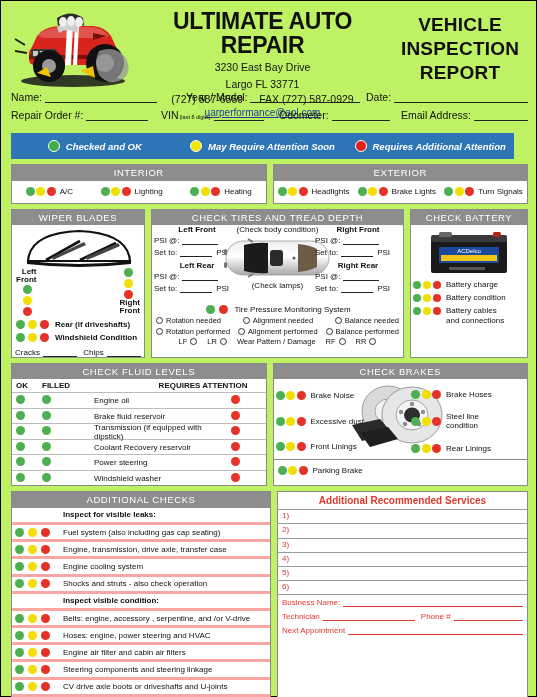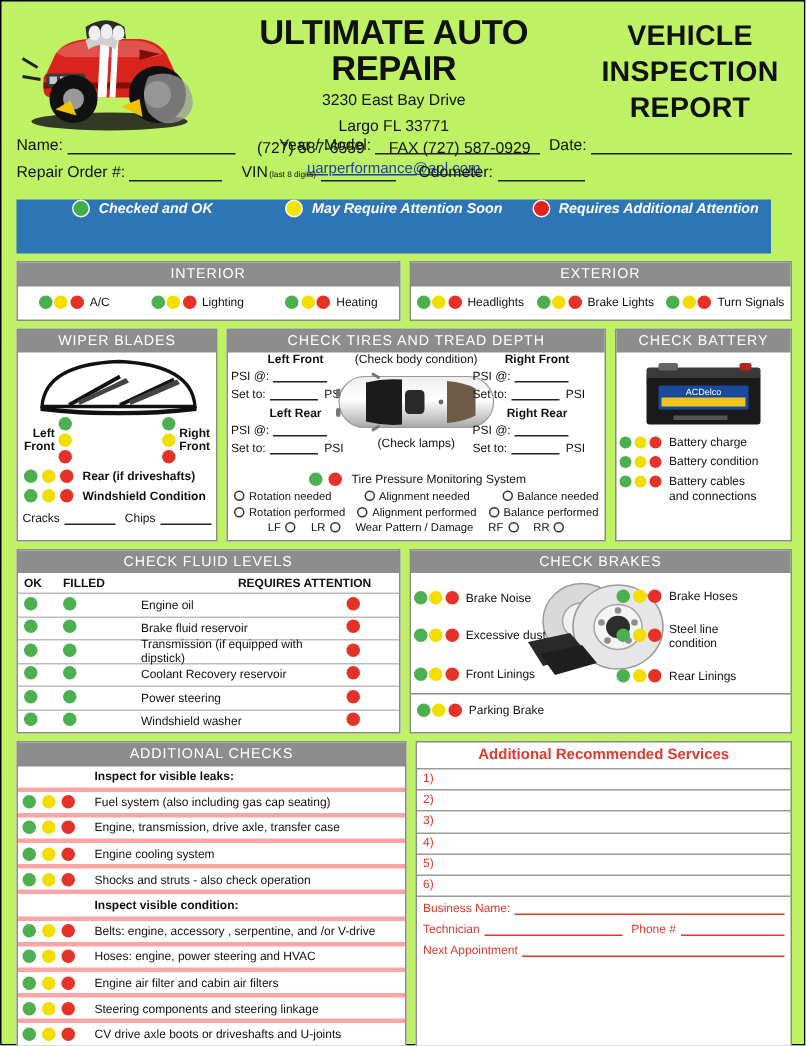--- a/index.html
+++ b/index.html
@@ -20,21 +20,21 @@
 
   
   .fields{padding:2px 8px 4px 10px;}
   .frow{display:flex;align-items:flex-end;font-size:10.5px;margin-bottom:6px;white-space:nowrap;}
   .fl{display:flex;align-items:flex-end;}
   .fl .lbl{font-size:10.5px;}
   .fl .tiny{font-size:5.5px;margin-left:1px;margin-bottom:1px;}
   .rule{border-bottom:1px solid #222;height:9px;margin-left:3px;}
 
   
-  .legend{margin:2px 22px 0 10px;background:#2E75B6;color:#fff;height:36px;display:flex;align-items:flex-start;}
+  .legend{margin:2px 22px 0 10px;background:#2E75B6;color:#fff;height:26px;display:flex;align-items:center;}
   .leg-item{display:flex;align-items:center;flex:1;justify-content:center;font-size:9.5px;font-style:italic;font-weight:bold;}
   .leg-item .dot{margin-right:6px;}
   .dot{border-radius:50%;display:inline-block;box-sizing:border-box;}
   .dot.lg{width:12px;height:12px;border:1.2px solid #fff;}
   .dot.sm{width:8px;height:8px;}
   .dot.md{width:9px;height:9px;}
   .green{background:#3FAE49;}
   .yellow{background:#F3E600;}
   .red{background:#E2231A;}
   .green2{background:#4CAF50;}
@@ -48,21 +48,21 @@
 
   
   .ie-row{display:flex;align-items:center;justify-content:space-around;height:22px;}
   .ie-item{display:flex;align-items:center;font-size:8px;}
   .ie-item .dots{display:flex;gap:1.5px;margin-right:4px;}
 
   
   .wipers{width:134px;flex:0 0 134px;}
   .wiper-art{height:40px;position:relative;margin:2px 6px 0;}
   .lr-row{display:flex;justify-content:space-between;align-items:center;padding:0 4px;margin-top:1px;}
-  .lr-side{display:flex;align-items:center;font-size:8px;font-weight:bold;line-height:1.05;}
+  .lr-side{display:flex;align-items:center;font-size:8px;font-weight:bold;line-height:1.05;flex-direction:column;}
   .stack{display:flex;flex-direction:column;gap:2px;align-items:center;}
   .wrow{display:flex;align-items:center;font-size:8px;padding-left:4px;margin-top:4px;}
   .wrow .dots{display:flex;gap:3px;margin-right:6px;}
   .wrow b{font-weight:bold;}
   .ccrow{display:flex;align-items:flex-end;font-size:8px;padding:0 3px;margin-top:5px;}
 
   
   .tires{flex:1;}
   .tgrid{position:relative;height:78px;}
   .tcol{position:absolute;top:0;font-size:8px;width:86px;}
@@ -196,20 +196,24 @@
       </div>
       <div class="fl" style="width:118px">
         <span class="lbl">VIN</span>
         <span class="tiny">(last 8 digits)</span>
         <span class="rule" style="width:50px"></span>
       </div>
       <div class="fl" style="width:122px">
         <span class="lbl">Odometer:</span>
         <span class="rule" style="width:58px"></span>
       </div>
+      <div class="fl" style="flex:1">
+        <span class="lbl">Email Address:</span>
+        <span class="rule" style="flex:1"></span>
+      </div>
     </div>
   </div>
 
   <div class="legend">
     <div class="leg-item">
       <span class="dot lg green"></span>
       <span>Checked and OK</span>
     </div>
     <div class="leg-item">
       <span class="dot lg yellow"></span>

